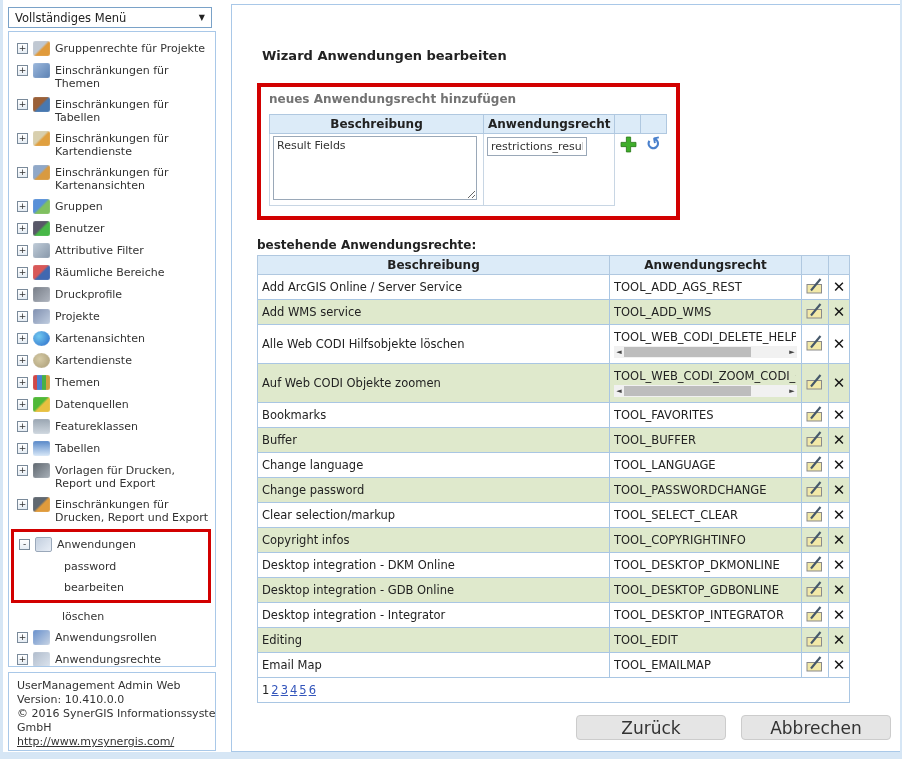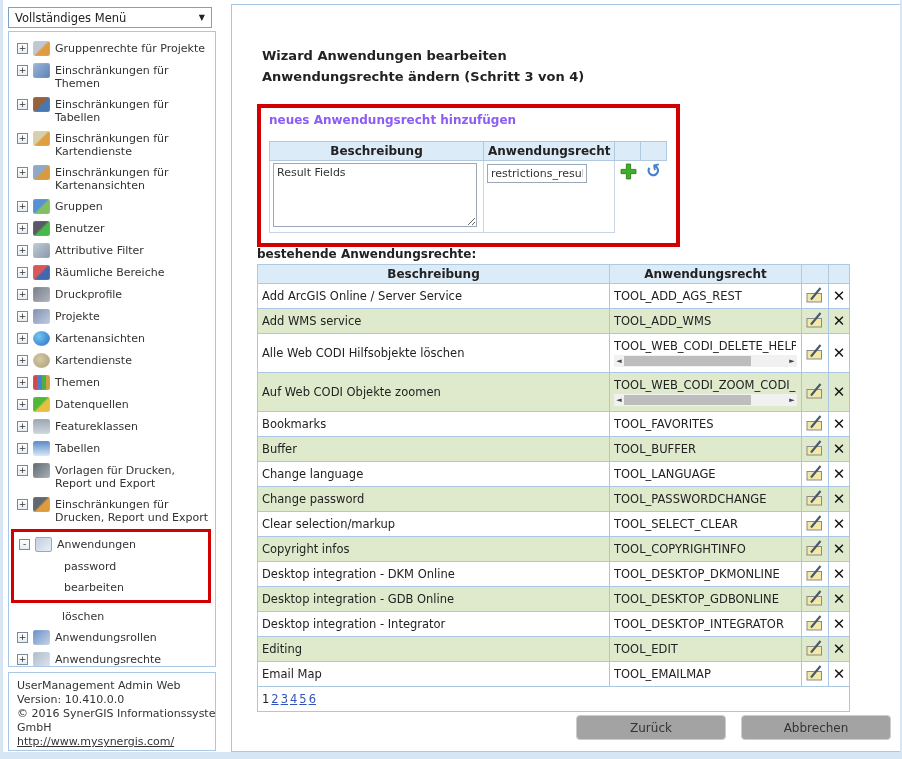--- a/index.html
+++ b/index.html
@@ -59,54 +59,54 @@
   .ticon[data-name="application-roles-icon"]   { background:linear-gradient(135deg,#6890cc,#c8d4e4); }
   .ticon[data-name="application-profiles-icon"]{ background:linear-gradient(135deg,#b0bccc,#dce4ee); }
 
   
   .main { position:absolute; left:228px; top:4px; width:671px; height:748px;
     background:#fff; border:1px solid var(--panel-border); padding:0 10px 0 25px; }
   .wizard-title { margin-top:40px; margin-left:5px; font-size:13px; font-weight:bold; color:#222; line-height:21px; }
 
   .new-right-box { display:inline-block; margin-top:17px; border:4px solid var(--accent-red);
     padding:5px 9px 10px 8px; background:#fff; }
-  .box-heading { font-size:12px; font-weight:bold; color:#8b5cf6; margin-bottom:14px; }
+  .box-heading { font-size:12px; font-weight:bold; color:#737373; margin-bottom:8px; }
   table { border-collapse:collapse; }
   .form-table th, .rights-table th { background:var(--table-header-bg); border:1px solid #b0c8e0;
     font-size:12px; font-weight:bold; color:#222; padding:2px 4px; }
   .form-table td { border:1px solid #c8d6e4; padding:2px 3px; vertical-align:top; }
   .form-desc-input { width:204px; height:64px; resize:both; border:1px solid #9aa8b8;
     font-family:"DejaVu Sans","Liberation Sans",sans-serif; font-size:11px; padding:2px 3px; color:#333; }
   .form-right-input { width:100px; border:1px solid #9aa8b8; font-family:"DejaVu Sans","Liberation Sans",sans-serif;
     font-size:11px; padding:2px 3px; margin-top:1px; color:#333; }
   .icon-btn { display:inline-block; cursor:pointer; background:none; border:none; vertical-align:middle; }
   .undo-glyph { font-size:18px; line-height:16px; font-weight:bold; color:var(--undo-blue); display:inline-block; transform:rotate(-10deg); }
 
-  .existing-heading { font-size:12px; font-weight:bold; color:#222; }
+  .existing-heading { margin-top:18px; font-size:12px; font-weight:bold; color:#222; }
   .rights-table { margin-top:3px; width:592px; table-layout:fixed; }
   .rights-table col.c-desc { width:352px; } .rights-table col.c-right { width:192px; }
   .rights-table col.c-edit { width:27px; }  .rights-table col.c-del { width:21px; }
   .rights-table td { border:1px solid #a9c6e3; padding:5px 4px; font-size:11.5px; color:#222; vertical-align:middle; }
   .rights-table tbody tr:nth-child(even) { background:var(--row-alt-green); }
   .recht-clip { white-space:nowrap; overflow:hidden; max-width:182px; }
   .cell-edit, .cell-del { text-align:center; padding:1px !important; }
   .del-glyph { font-size:15px; font-weight:bold; color:#111; cursor:pointer; line-height:15px; }
 
   .hscroll { display:flex; align-items:center; height:12px; background:#f1f1f1; margin-top:2px; width:100%; cursor:pointer; }
   .hscroll .arr { font-size:7px; color:#444; width:10px; text-align:center; line-height:12px; }
   .hscroll .track { flex:1; height:10px; position:relative; background:#f1f1f1; }
   .hscroll .thumb { position:absolute; left:0; top:0; height:10px; width:78%; background:#bdbdbd; }
 
   .pager-cell { padding:5px 4px !important; background:#fff; }
   .pager-cell .pg-cur { color:#222; margin-right:2px; }
   .pager-cell a { color:var(--link-blue); text-decoration:underline; margin-right:2px; cursor:pointer; }
 
   .btn-row { position:absolute; right:10px; bottom:11px; display:flex; gap:15px; }
-  .wz-btn { width:150px; height:25px; background:#a3a3a3; border:1px solid #ccc; border-radius:4px;
-    font-family:"DejaVu Sans","Liberation Sans",sans-serif; font-size:12px; color:#333; cursor:pointer; }
+  .wz-btn { width:150px; height:25px; background:#e5e5e5; border:1px solid #ccc; border-radius:4px;
+    font-family:"DejaVu Sans","Liberation Sans",sans-serif; font-size:17px; color:#333; cursor:pointer; }
 </style>
 </head>
 <body>
 
 <div class="canvas" data-name="app-window">
 
   <div class="menu-select" data-name="menu-select">
     <span class="sel-label" data-name="menu-select-value">Vollständiges Menü</span>
     <span class="sel-arrow" data-name="chevron-down-icon">▼</span>
   </div>
@@ -272,21 +272,20 @@
     
       <div class="fline" data-name="footer-info-line">GmbH</div>
     
     <a data-name="synergis-link">http://www.mysynergis.com/</a>
   </div>
 
   <div class="main" data-name="wizard-panel">
 
     <div class="wizard-title">
       <div data-name="wizard-title-line1">Wizard Anwendungen bearbeiten</div>
-      <div data-name="wizard-title-line2">Anwendungsrechte ändern (Schritt 3 von 4)</div>
     </div>
 
     <div class="new-right-box" data-name="new-right-form-highlight">
       <div class="box-heading" data-name="new-right-heading">neues Anwendungsrecht hinzufügen</div>
       <table class="form-table" data-name="new-right-form-table">
         <thead>
           <tr>
             <th style="width:214px" data-name="col-header-beschreibung">Beschreibung</th>
             <th style="width:110px" data-name="col-header-anwendungsrecht">Anwendungsrecht</th>
             <th style="width:26px" data-name="col-header-add"></th>

